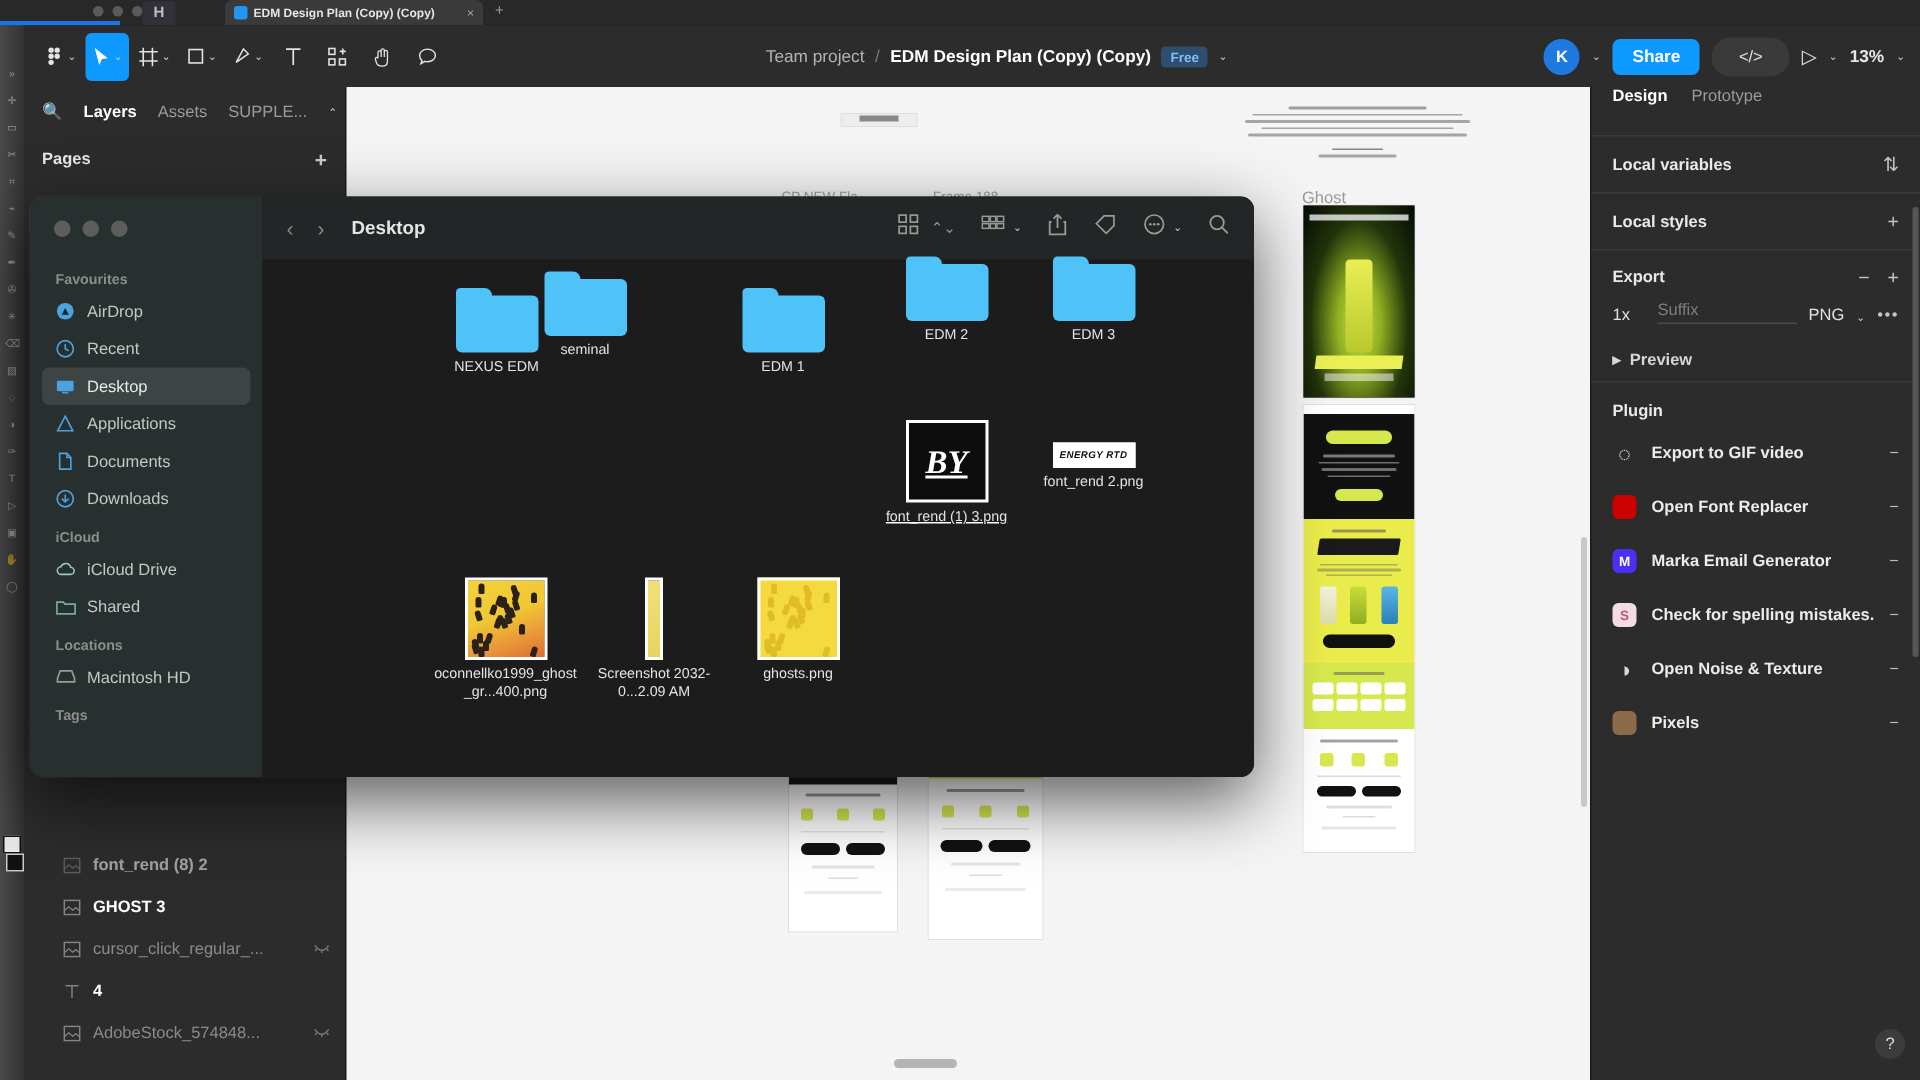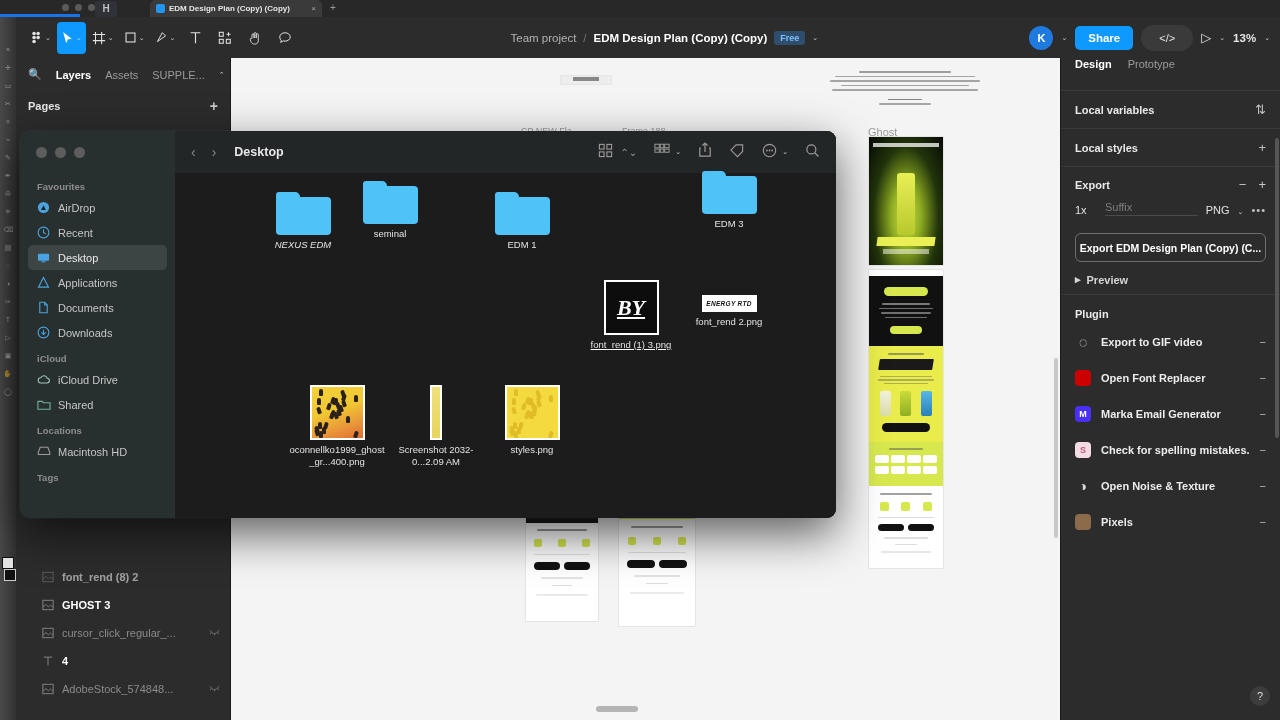--- a/index.html
+++ b/index.html
@@ -588,21 +588,20 @@
           <span>+</span>
         </span>
       </div>
       <div class="exp-grid">
         <span class="scale">1x</span>
         <span class="suf">Suffix</span>
         <span class="fmt">PNG</span>
         <span class="caret">⌄</span>
         <span class="dots">•••</span>
       </div>
-      <div class="exp-btn">Export EDM Design Plan (Copy) (C...</div>
       <div class="prev">
         <span>▸</span>
         <span>Preview</span>
       </div>
     </div>
 
     <div style="padding:13px 14px 4px">
       <div class="rp-h" style="margin:0">Plugin</div>
     </div>
     <div id="plugin-list">
@@ -781,40 +780,47 @@
           <svg width="15" height="15" viewBox="0 0 16 16">
                 <g fill="none" stroke="#9a9a9a" stroke-width="1.3">
                   <circle cx="6.8" cy="6.8" r="4.8"></circle>
                   <path d="M10.4 10.4L14.4 14.4"></path>
                 </g>
               </svg>
         </span>
       </div>
     </div>
     <div class="fd-body" id="finder-files">
-          <div class="file-item" style="left: 80px; top: 19px; font-style: italic;">
+          <div class="file-item" style="left: 108px; top: 19px;">
             <div class="folder">
               <div class="tab"></div>
               <div class="bd"></div>
             </div>
             <div class="file-name">NEXUS EDM</div>
           </div>
           <div class="file-item" style="left: 167px; top: 8px;">
             <div class="folder">
               <div class="tab"></div>
               <div class="bd"></div>
             </div>
             <div class="file-name">seminal</div>
           </div>
           <div class="file-item" style="left: 299px; top: 19px;">
             <div class="folder">
               <div class="tab"></div>
               <div class="bd"></div>
             </div>
             <div class="file-name">EDM 1</div>
+          </div>
+          <div class="file-item" style="left: 408px; top: -2px;">
+            <div class="folder">
+              <div class="tab"></div>
+              <div class="bd"></div>
+            </div>
+            <div class="file-name">EDM 2</div>
           </div>
           <div class="file-item" style="left: 506px; top: -2px;">
             <div class="folder">
               <div class="tab"></div>
               <div class="bd"></div>
             </div>
             <div class="file-name">EDM 3</div>
           </div>
           <div class="file-item" style="left: 408px; top: 107px; text-decoration: underline;">
             <div class="thumb" style="background:#0d0d0d;display:flex;align-items:center;justify-content:center">
@@ -883,19 +889,19 @@
               <span style="position:absolute;left:59.1%;top:24.7%;width:4px;height:7px;background:#e0bc28;border-radius:2px 2px 1px 1px;transform:rotate(-18deg)"></span>
               <span style="position:absolute;left:15.0%;top:86.7%;width:4px;height:7px;background:#e0bc28;border-radius:2px 2px 1px 1px;transform:rotate(0deg)"></span>
               <span style="position:absolute;left:39.2%;top:20.5%;width:4px;height:7px;background:#e0bc28;border-radius:2px 2px 1px 1px;transform:rotate(18deg)"></span>
               <span style="position:absolute;left:48.1%;top:29.1%;width:4px;height:7px;background:#e0bc28;border-radius:2px 2px 1px 1px;transform:rotate(-18deg)"></span>
               <span style="position:absolute;left:13.5%;top:68.0%;width:4px;height:7px;background:#e0bc28;border-radius:2px 2px 1px 1px;transform:rotate(0deg)"></span>
               <span style="position:absolute;left:30.9%;top:30.8%;width:4px;height:7px;background:#e0bc28;border-radius:2px 2px 1px 1px;transform:rotate(18deg)"></span>
               <span style="position:absolute;left:7.0%;top:81.5%;width:4px;height:7px;background:#e0bc28;border-radius:2px 2px 1px 1px;transform:rotate(-18deg)"></span>
               <span style="position:absolute;left:21.0%;top:77.8%;width:4px;height:7px;background:#e0bc28;border-radius:2px 2px 1px 1px;transform:rotate(0deg)"></span>
               <span style="position:absolute;left:41.4%;top:20.8%;width:4px;height:7px;background:#e0bc28;border-radius:2px 2px 1px 1px;transform:rotate(18deg)"></span>
             </div>
-            <div class="file-name">styles.png</div>
+            <div class="file-name">ghosts.png</div>
           </div>
         </div>
   </div>
 </div>
 
 </div>
 
 </body></html>

